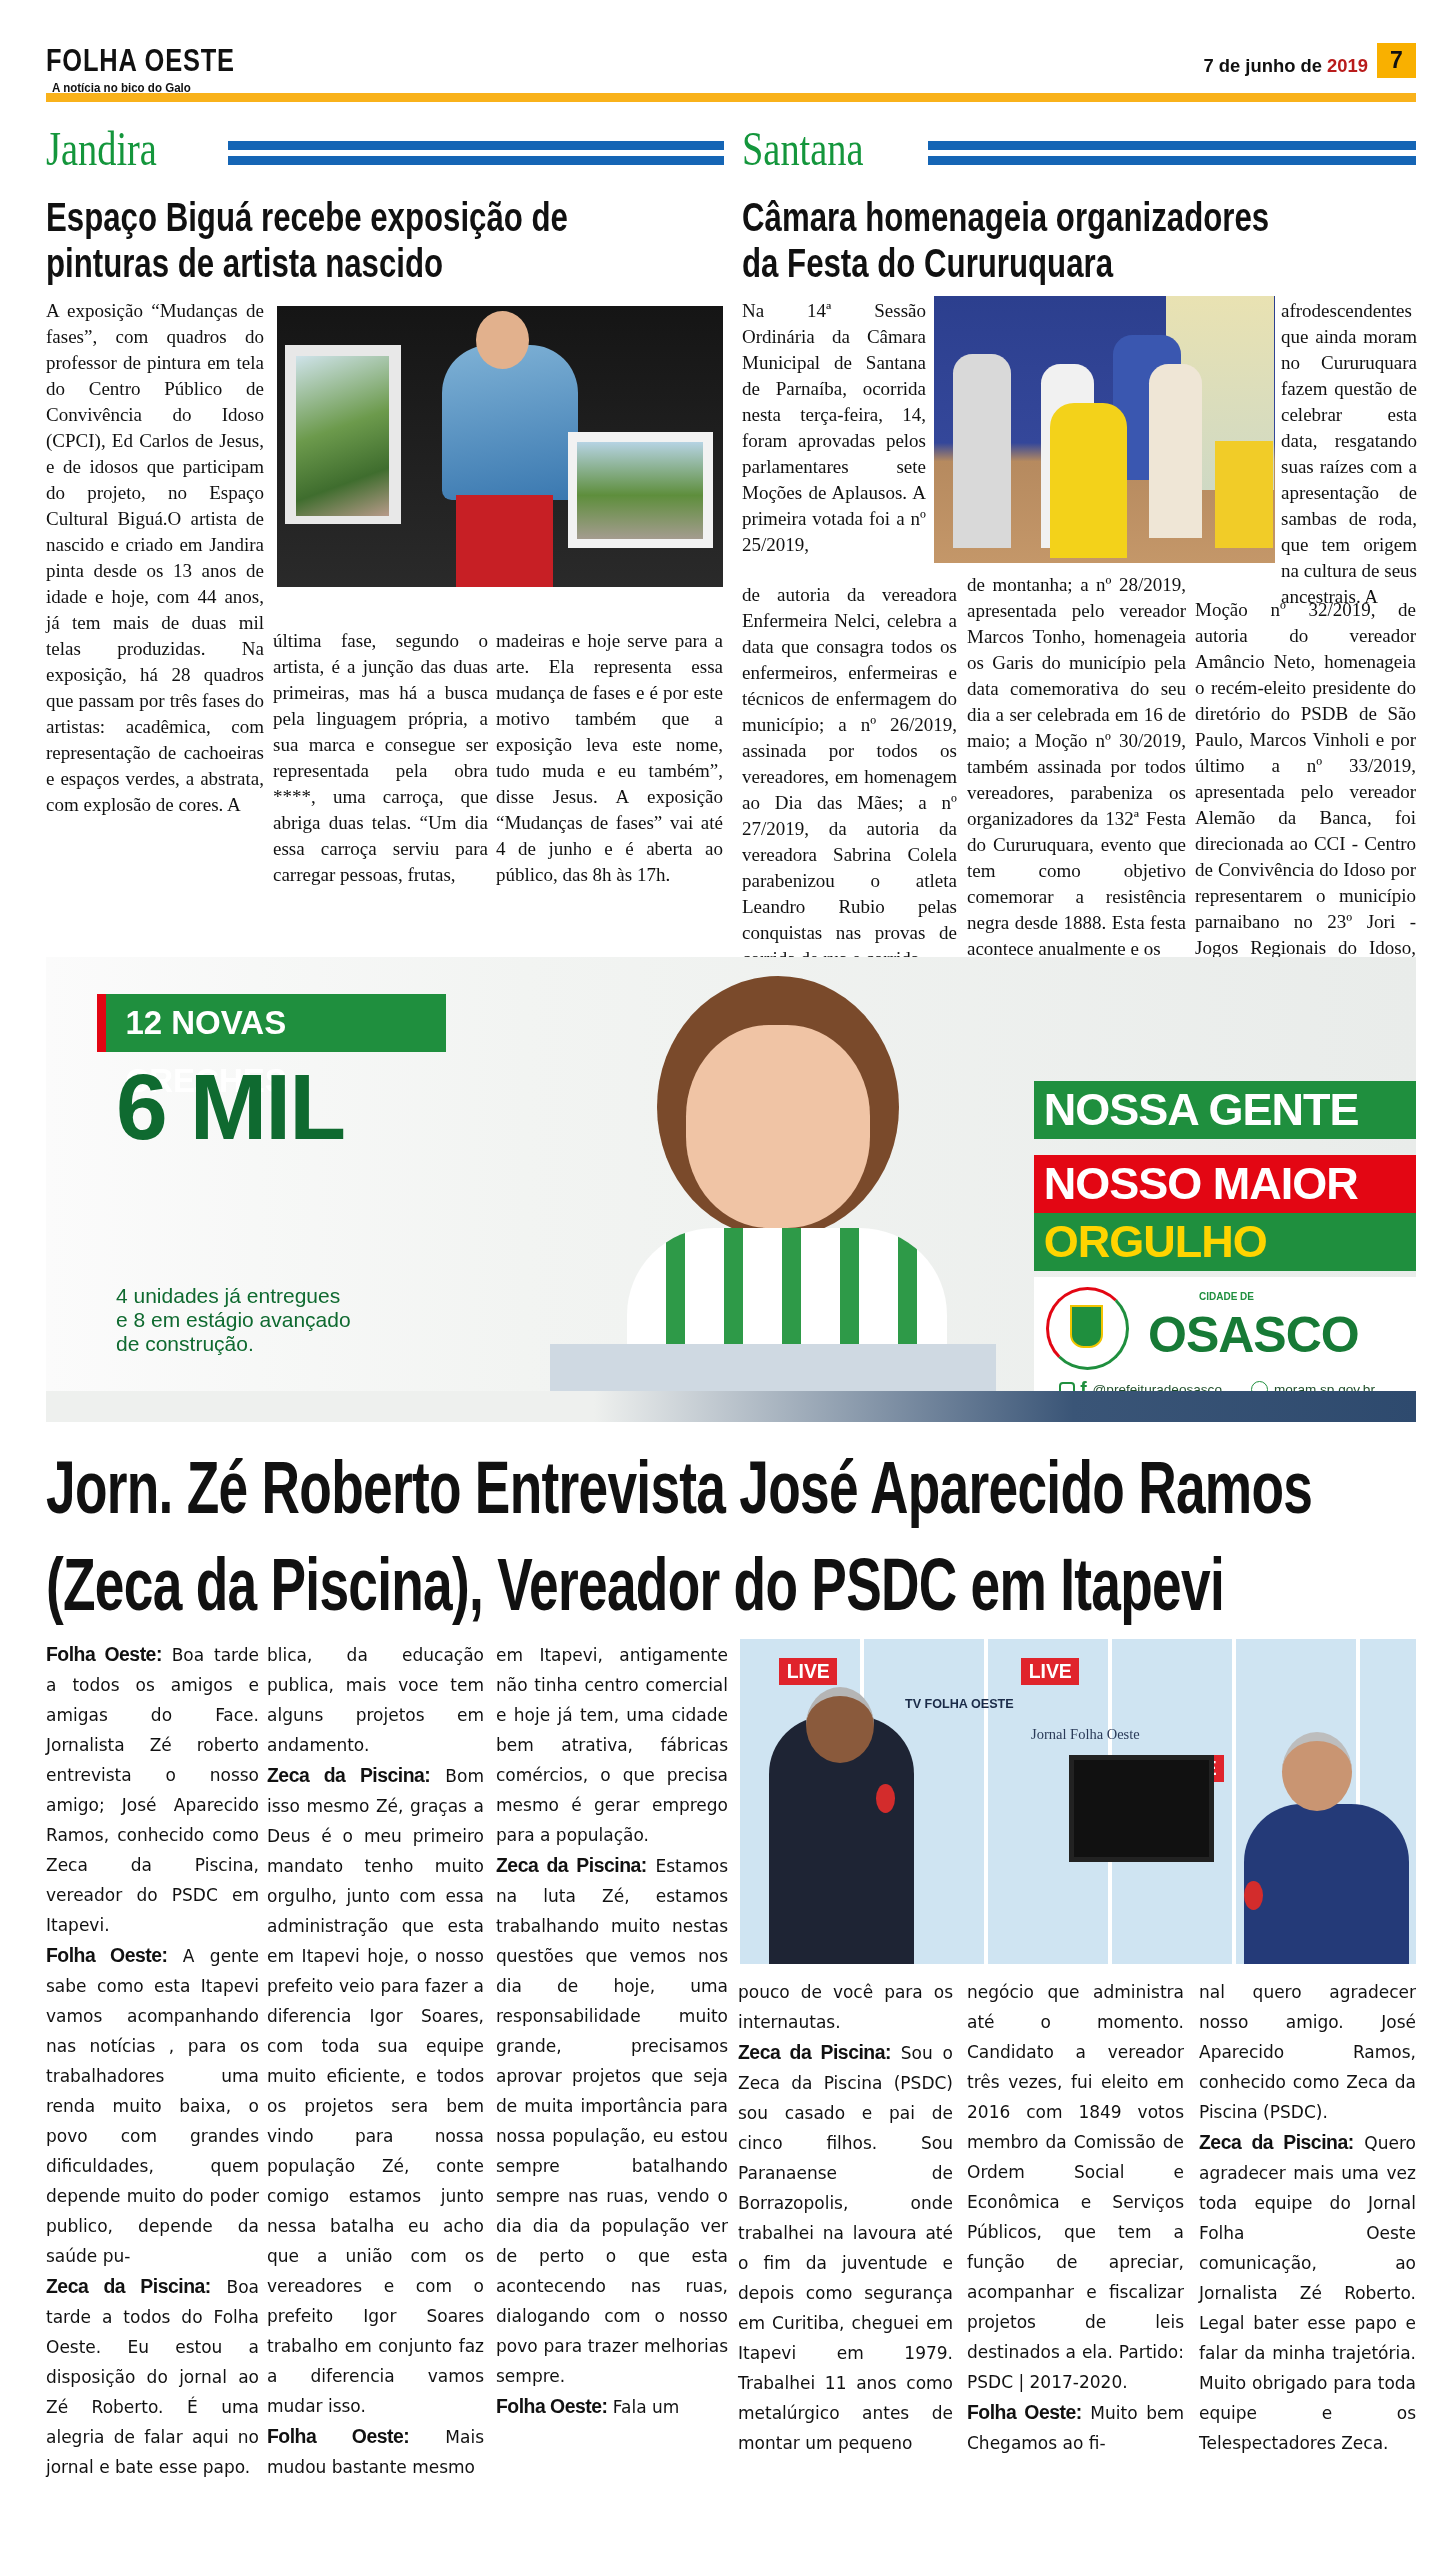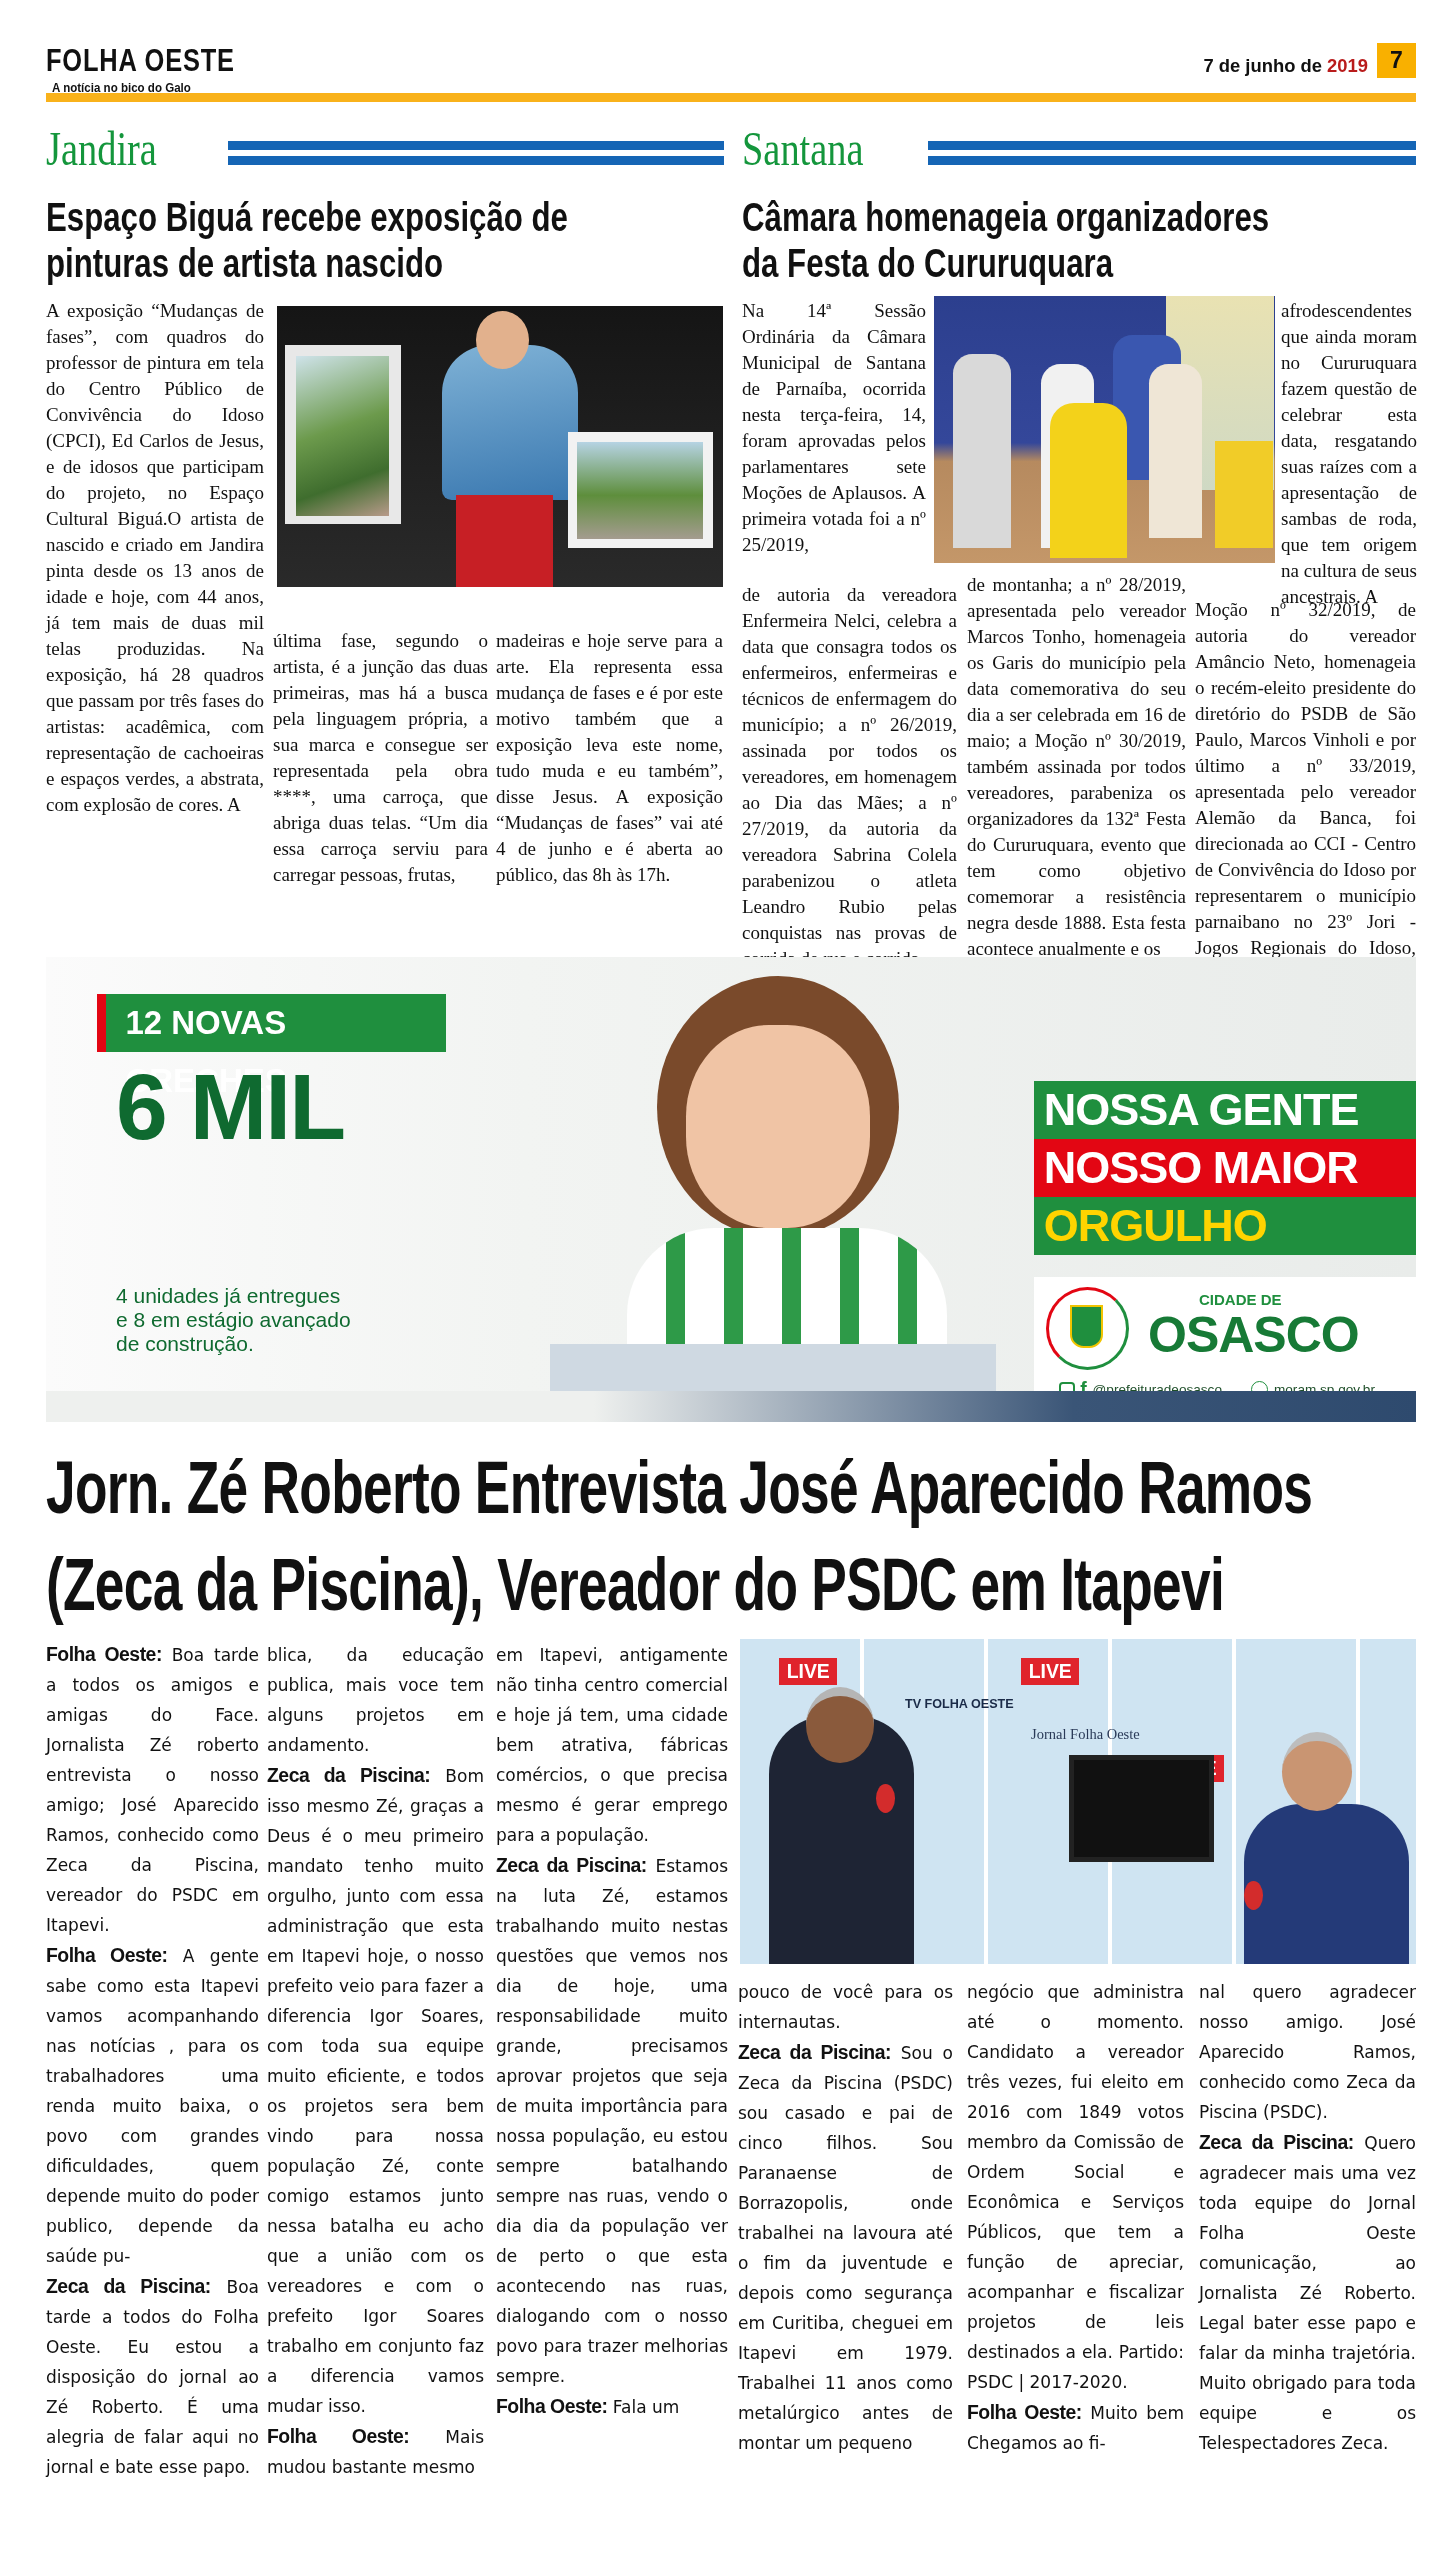--- a/index.html
+++ b/index.html
@@ -119,28 +119,28 @@
     <div>de construção.</div>
   </div>
   <div class="ad-child">
     <div style="position:absolute;left:107px;top:19.4px;width:242px;height:262px;background:#7a4a2b;border-radius:50%;"></div>
     <div style="position:absolute;left:136px;top:68px;width:184px;height:203px;background:#f0c4a5;border-radius:45%;"></div>
     <div style="position:absolute;left:77px;top:271px;width:320px;height:136px;background:repeating-linear-gradient(90deg,#ffffff 0 39px,#2e9a48 39px 58px);border-radius:87px 87px 0 0;"></div>
     <div style="position:absolute;left:0;top:387px;width:446px;height:77px;background:#cfd9e2;"></div>
   </div>
   <div class="ad-right">
     <div class="ad-stripe" style="background:#1f8f3e;color:#ffffff;">NOSSA GENTE</div>
-    <div class="ad-stripe" style="background:#e30613;color:#ffffff;">NOSSO MAIOR</div>
+    <div class="ad-stripe" style="background:#e30613;color:#ffffff;margin-top:16px;">NOSSO MAIOR</div>
     <div class="ad-stripe" style="background:#1f8f3e;color:#ffd400;">ORGULHO</div>
   </div>
   <div class="ad-logo">
     <div style="position:absolute;left:11.6px;top:9.7px;width:83px;height:83px;border-radius:50%;border:3.9px solid #e30613;border-right-color:#1f8f3e;border-bottom-color:#1f8f3e;">
       <div style="position:absolute;left:21px;top:15.5px;width:33px;height:43px;background:#1f8f3e;border:2.9px solid #f1c400;border-radius:0 0 13.6px 13.6px;"></div>
     </div>
-    <div style="position:absolute;left:165px;top:13.6px;color:#1f8f3e;font-family:'Liberation Sans',sans-serif;font-weight:bold;font-size:15px;">CIDADE DE</div>
+    <div style="position:absolute;left:165px;top:13.6px;color:#1f8f3e;font-family:'Liberation Sans',sans-serif;font-weight:bold;font-size:10px;">CIDADE DE</div>
     <div style="position:absolute;left:114px;top:29px;color:#177a36;font-family:'Liberation Sans',sans-serif;font-weight:bold;font-size:50px;letter-spacing:-1px;">OSASCO</div>
     <div style="position:absolute;left:25px;top:101px;display:flex;align-items:center;gap:5.8px;font-family:'Liberation Sans',sans-serif;font-size:13.6px;color:#1f4f2a;">
       <span style="display:inline-block;width:15.5px;height:15.5px;border:2.9px solid #1f8f3e;border-radius:3.9px;"></span>
       <span style="color:#1f8f3e;font-weight:bold;font-size:19.4px;">f</span>
       <span>@prefeituradeosasco</span>
       <span style="display:inline-block;width:17.4px;height:17.4px;border:1.9px solid #1f8f3e;border-radius:50%;margin-left:23px;"></span>
       <span>moram.sp.gov.br</span>
     </div>
   </div>
   <div class="ad-bottom"></div>

